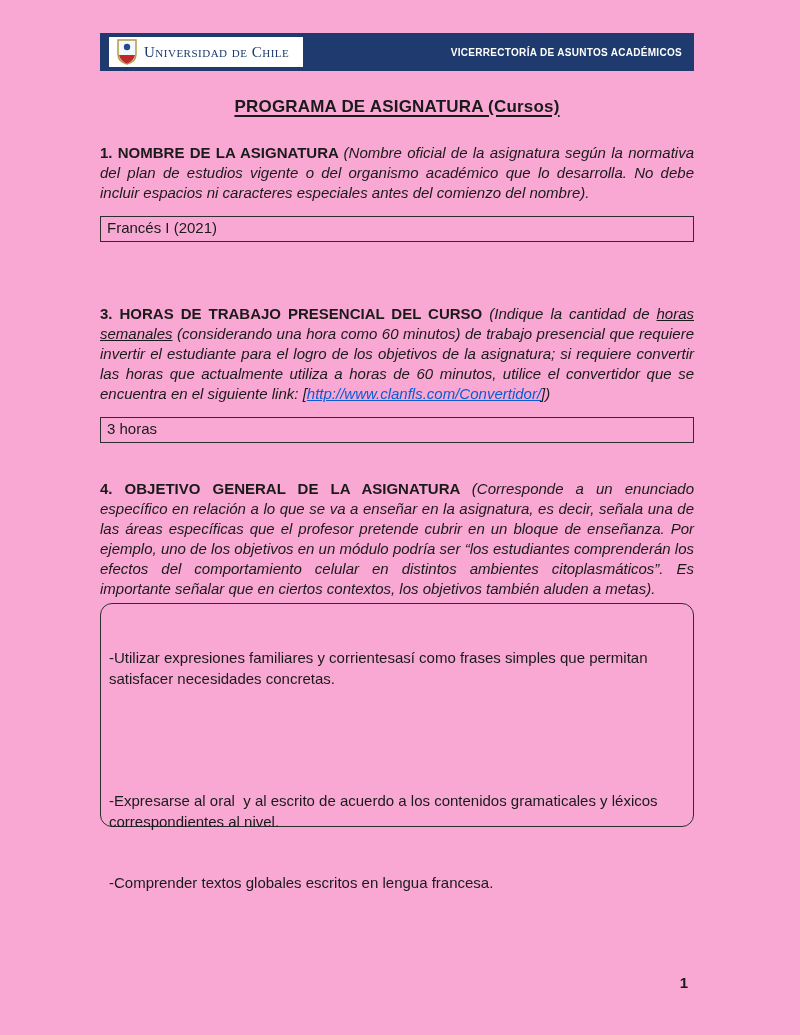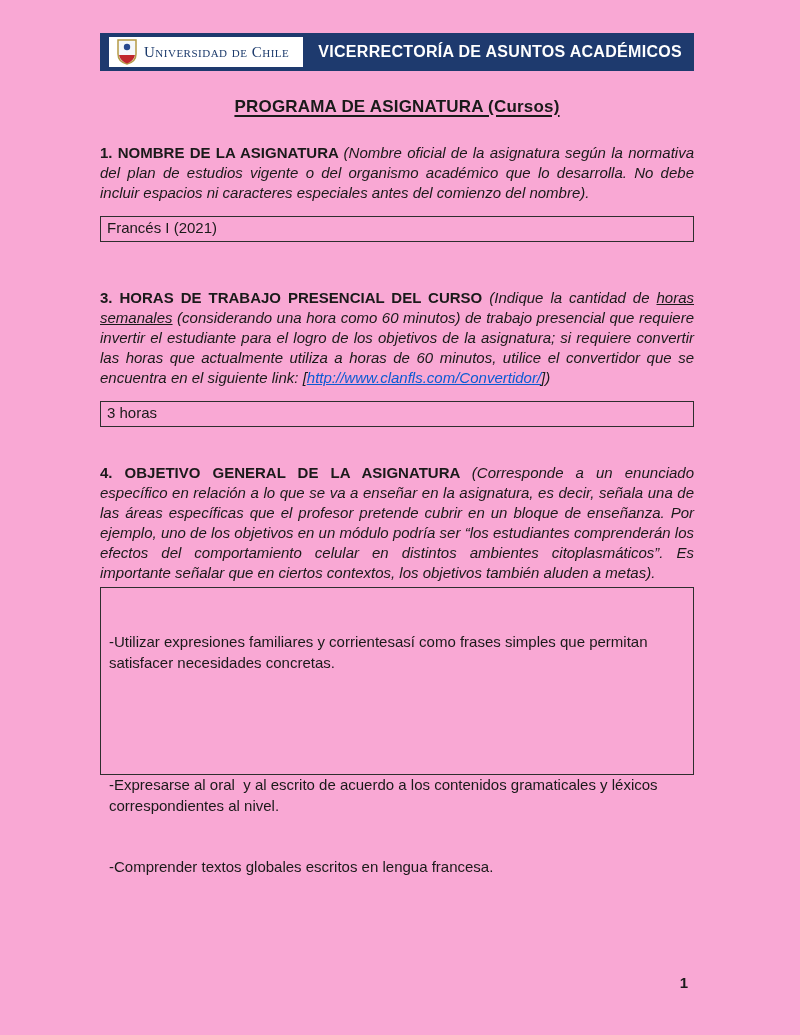--- a/index.html
+++ b/index.html
@@ -31,21 +31,21 @@
   .logo-text {
     font-family:"Liberation Serif", serif;
     font-variant:small-caps;
     font-size:15px;
     letter-spacing:0.5px;
     color:#1b3a6b;
     white-space:nowrap;
   }
   .header-right {
     color:#ffffff;
-    font-size:16px;
+    font-size:10px;
     font-weight:700;
     letter-spacing:0.3px;
     white-space:nowrap;
   }
   
   .title-row { text-align:center; margin-top:26px; }
   .title-text {
     font-size:17px; font-weight:700;
     text-decoration:underline;
     text-decoration-thickness:2px;
@@ -58,35 +58,36 @@
     line-height:20px;
     text-align:justify;
     margin:0;
   }
   .b { font-weight:700; }
   .i { font-style:italic; }
   .u { text-decoration:underline; }
   .link { color:#0b5bd3; text-decoration:underline; cursor:pointer; }
   .sec { margin-top:26px; }
   .sec-2 { margin-top:30px; }
-  .sec-3 { margin-top:46px; }
+  .sec-3 { margin-top:62px; }
   .sec-4 { margin-top:36px; }
   .answer-box {
     border:1.5px solid #2e2e2e;
     margin-top:13px;
     padding:1px 6px 3px;
     font-size:15px;
     line-height:20px;
     white-space:pre-wrap;
     box-sizing:border-box;
   }
   .box-big {
-    height:188px;
+    height:224px;
     margin-top:4px;
     padding:3px 8px 4px;
+    border-radius:12px;
   }
   .box-big p { margin:0; font-size:15px; line-height:21px; white-space:pre-wrap; }
   .box-big .gap { height:21px; }
   
   .page-num {
     position:absolute;
     right:112px; bottom:44px;
     font-weight:700;
     font-size:15px;
   }

